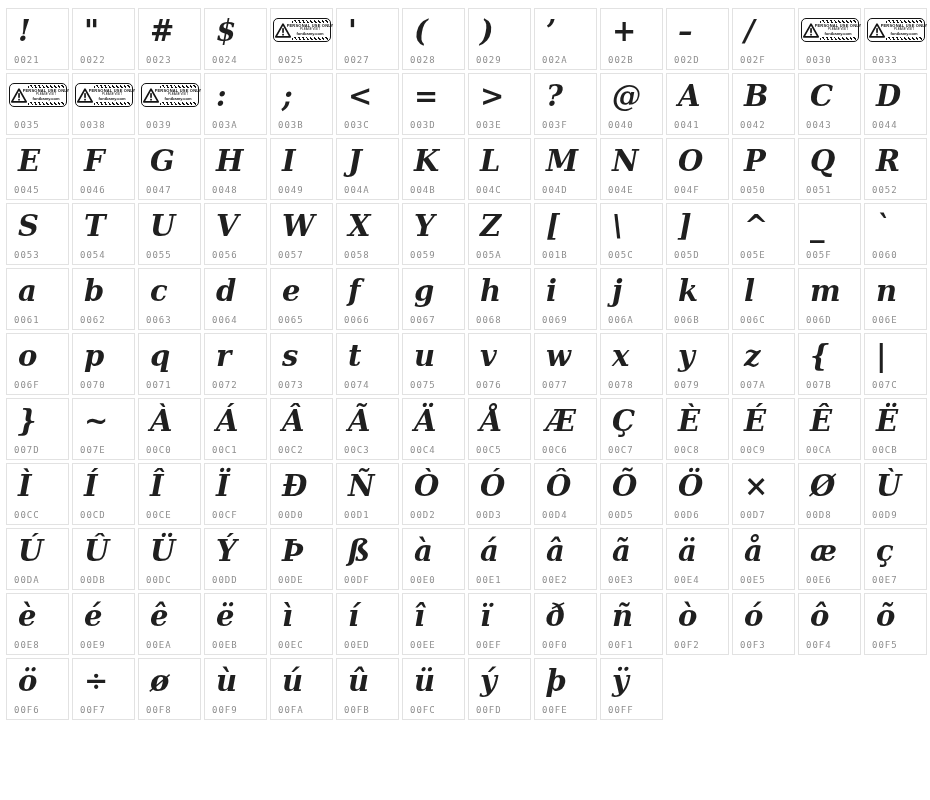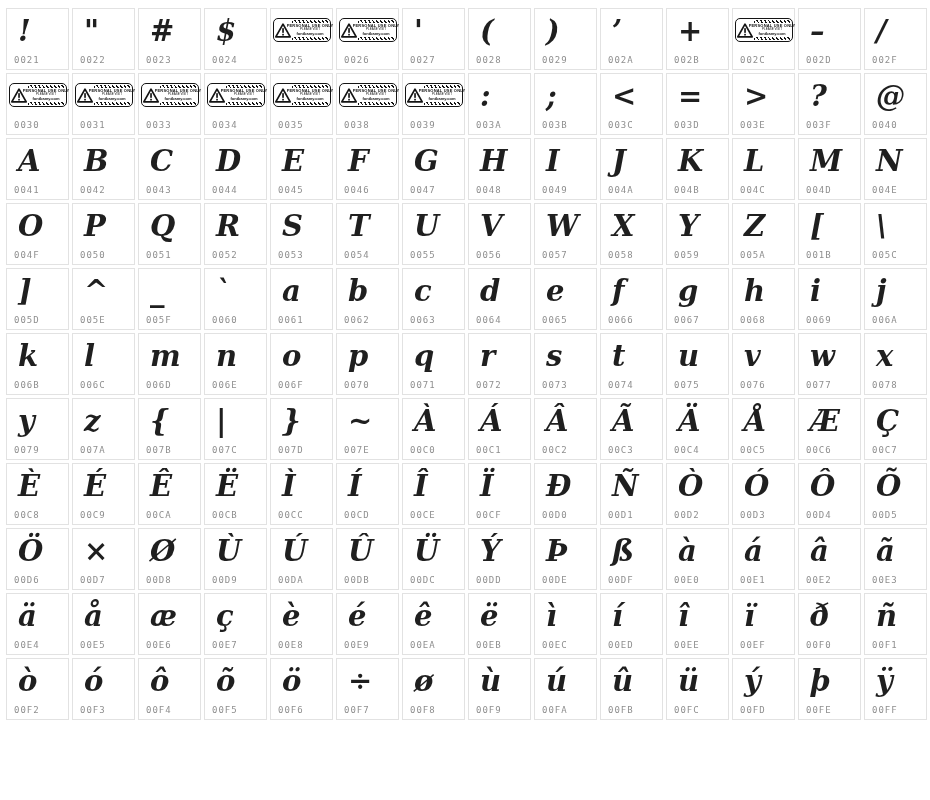--- a/index.html
+++ b/index.html
@@ -122,189 +122,125 @@
     <span class="warn-text">
       <span class="warn-line-1">PERSONAL USE ONLY</span>
       <span class="warn-line-2">PLEASE VISIT</span>
       <span class="warn-line-3">fontbamy.com</span>
     </span>
   </div>
 
     <span class="codepoint">0025</span>
   </div>
     <div class="glyph-cell">
+    <span class="glyph">'</span>
+    <span class="codepoint">0027</span>
+  </div>
+    <div class="glyph-cell">
+    <span class="glyph">(</span>
+    <span class="codepoint">0028</span>
+  </div>
+    <div class="glyph-cell">
+    <span class="glyph">)</span>
+    <span class="codepoint">0029</span>
+  </div>
+    <div class="glyph-cell">
+    <span class="glyph">’</span>
+    <span class="codepoint">002A</span>
+  </div>
+    <div class="glyph-cell">
+    <span class="glyph">+</span>
+    <span class="codepoint">002B</span>
+  </div>
+    <div class="glyph-cell">
+    <span class="glyph">–</span>
+    <span class="codepoint">002D</span>
+  </div>
+    <div class="glyph-cell">
+    <span class="glyph">/</span>
+    <span class="codepoint">002F</span>
+  </div>
+    <div class="glyph-cell">
       <div class="warn-badge">
     <svg class="warn-tri" width="16" height="15" viewBox="0 0 24 22" aria-hidden="true">
       <path d="M12 1.5 L22.8 20.5 L1.2 20.5 Z" fill="none" stroke="#141414" stroke-width="2.6" stroke-linejoin="round"></path>
       <rect x="10.8" y="7.5" width="2.5" height="7" fill="#141414"></rect>
       <rect x="10.8" y="16" width="2.5" height="2.5" fill="#141414"></rect>
     </svg>
     <span class="warn-text">
       <span class="warn-line-1">PERSONAL USE ONLY</span>
       <span class="warn-line-2">PLEASE VISIT</span>
       <span class="warn-line-3">fontbamy.com</span>
     </span>
   </div>
 
-    <span class="codepoint">0026</span>
-  </div>
-    <div class="glyph-cell">
-    <span class="glyph">'</span>
-    <span class="codepoint">0027</span>
-  </div>
-    <div class="glyph-cell">
-    <span class="glyph">(</span>
-    <span class="codepoint">0028</span>
-  </div>
-    <div class="glyph-cell">
-    <span class="glyph">)</span>
-    <span class="codepoint">0029</span>
-  </div>
-    <div class="glyph-cell">
-    <span class="glyph">’</span>
-    <span class="codepoint">002A</span>
-  </div>
-    <div class="glyph-cell">
-    <span class="glyph">+</span>
-    <span class="codepoint">002B</span>
+    <span class="codepoint">0030</span>
   </div>
     <div class="glyph-cell">
       <div class="warn-badge">
     <svg class="warn-tri" width="16" height="15" viewBox="0 0 24 22" aria-hidden="true">
       <path d="M12 1.5 L22.8 20.5 L1.2 20.5 Z" fill="none" stroke="#141414" stroke-width="2.6" stroke-linejoin="round"></path>
       <rect x="10.8" y="7.5" width="2.5" height="7" fill="#141414"></rect>
       <rect x="10.8" y="16" width="2.5" height="2.5" fill="#141414"></rect>
     </svg>
     <span class="warn-text">
       <span class="warn-line-1">PERSONAL USE ONLY</span>
       <span class="warn-line-2">PLEASE VISIT</span>
       <span class="warn-line-3">fontbamy.com</span>
     </span>
   </div>
 
-    <span class="codepoint">002C</span>
-  </div>
-    <div class="glyph-cell">
-    <span class="glyph">–</span>
-    <span class="codepoint">002D</span>
-  </div>
-    <div class="glyph-cell">
-    <span class="glyph">/</span>
-    <span class="codepoint">002F</span>
+    <span class="codepoint">0033</span>
   </div>
     <div class="glyph-cell">
       <div class="warn-badge">
     <svg class="warn-tri" width="16" height="15" viewBox="0 0 24 22" aria-hidden="true">
       <path d="M12 1.5 L22.8 20.5 L1.2 20.5 Z" fill="none" stroke="#141414" stroke-width="2.6" stroke-linejoin="round"></path>
       <rect x="10.8" y="7.5" width="2.5" height="7" fill="#141414"></rect>
       <rect x="10.8" y="16" width="2.5" height="2.5" fill="#141414"></rect>
     </svg>
     <span class="warn-text">
       <span class="warn-line-1">PERSONAL USE ONLY</span>
       <span class="warn-line-2">PLEASE VISIT</span>
       <span class="warn-line-3">fontbamy.com</span>
     </span>
   </div>
 
-    <span class="codepoint">0030</span>
+    <span class="codepoint">0035</span>
   </div>
     <div class="glyph-cell">
       <div class="warn-badge">
     <svg class="warn-tri" width="16" height="15" viewBox="0 0 24 22" aria-hidden="true">
       <path d="M12 1.5 L22.8 20.5 L1.2 20.5 Z" fill="none" stroke="#141414" stroke-width="2.6" stroke-linejoin="round"></path>
       <rect x="10.8" y="7.5" width="2.5" height="7" fill="#141414"></rect>
       <rect x="10.8" y="16" width="2.5" height="2.5" fill="#141414"></rect>
     </svg>
     <span class="warn-text">
       <span class="warn-line-1">PERSONAL USE ONLY</span>
       <span class="warn-line-2">PLEASE VISIT</span>
       <span class="warn-line-3">fontbamy.com</span>
     </span>
   </div>
 
-    <span class="codepoint">0031</span>
+    <span class="codepoint">0038</span>
   </div>
     <div class="glyph-cell">
       <div class="warn-badge">
     <svg class="warn-tri" width="16" height="15" viewBox="0 0 24 22" aria-hidden="true">
       <path d="M12 1.5 L22.8 20.5 L1.2 20.5 Z" fill="none" stroke="#141414" stroke-width="2.6" stroke-linejoin="round"></path>
       <rect x="10.8" y="7.5" width="2.5" height="7" fill="#141414"></rect>
       <rect x="10.8" y="16" width="2.5" height="2.5" fill="#141414"></rect>
     </svg>
     <span class="warn-text">
       <span class="warn-line-1">PERSONAL USE ONLY</span>
       <span class="warn-line-2">PLEASE VISIT</span>
       <span class="warn-line-3">fontbamy.com</span>
     </span>
   </div>
 
-    <span class="codepoint">0033</span>
-  </div>
-    <div class="glyph-cell">
-      <div class="warn-badge">
-    <svg class="warn-tri" width="16" height="15" viewBox="0 0 24 22" aria-hidden="true">
-      <path d="M12 1.5 L22.8 20.5 L1.2 20.5 Z" fill="none" stroke="#141414" stroke-width="2.6" stroke-linejoin="round"></path>
-      <rect x="10.8" y="7.5" width="2.5" height="7" fill="#141414"></rect>
-      <rect x="10.8" y="16" width="2.5" height="2.5" fill="#141414"></rect>
-    </svg>
-    <span class="warn-text">
-      <span class="warn-line-1">PERSONAL USE ONLY</span>
-      <span class="warn-line-2">PLEASE VISIT</span>
-      <span class="warn-line-3">fontbamy.com</span>
-    </span>
-  </div>
-
-    <span class="codepoint">0034</span>
-  </div>
-    <div class="glyph-cell">
-      <div class="warn-badge">
-    <svg class="warn-tri" width="16" height="15" viewBox="0 0 24 22" aria-hidden="true">
-      <path d="M12 1.5 L22.8 20.5 L1.2 20.5 Z" fill="none" stroke="#141414" stroke-width="2.6" stroke-linejoin="round"></path>
-      <rect x="10.8" y="7.5" width="2.5" height="7" fill="#141414"></rect>
-      <rect x="10.8" y="16" width="2.5" height="2.5" fill="#141414"></rect>
-    </svg>
-    <span class="warn-text">
-      <span class="warn-line-1">PERSONAL USE ONLY</span>
-      <span class="warn-line-2">PLEASE VISIT</span>
-      <span class="warn-line-3">fontbamy.com</span>
-    </span>
-  </div>
-
-    <span class="codepoint">0035</span>
-  </div>
-    <div class="glyph-cell">
-      <div class="warn-badge">
-    <svg class="warn-tri" width="16" height="15" viewBox="0 0 24 22" aria-hidden="true">
-      <path d="M12 1.5 L22.8 20.5 L1.2 20.5 Z" fill="none" stroke="#141414" stroke-width="2.6" stroke-linejoin="round"></path>
-      <rect x="10.8" y="7.5" width="2.5" height="7" fill="#141414"></rect>
-      <rect x="10.8" y="16" width="2.5" height="2.5" fill="#141414"></rect>
-    </svg>
-    <span class="warn-text">
-      <span class="warn-line-1">PERSONAL USE ONLY</span>
-      <span class="warn-line-2">PLEASE VISIT</span>
-      <span class="warn-line-3">fontbamy.com</span>
-    </span>
-  </div>
-
-    <span class="codepoint">0038</span>
-  </div>
-    <div class="glyph-cell">
-      <div class="warn-badge">
-    <svg class="warn-tri" width="16" height="15" viewBox="0 0 24 22" aria-hidden="true">
-      <path d="M12 1.5 L22.8 20.5 L1.2 20.5 Z" fill="none" stroke="#141414" stroke-width="2.6" stroke-linejoin="round"></path>
-      <rect x="10.8" y="7.5" width="2.5" height="7" fill="#141414"></rect>
-      <rect x="10.8" y="16" width="2.5" height="2.5" fill="#141414"></rect>
-    </svg>
-    <span class="warn-text">
-      <span class="warn-line-1">PERSONAL USE ONLY</span>
-      <span class="warn-line-2">PLEASE VISIT</span>
-      <span class="warn-line-3">fontbamy.com</span>
-    </span>
-  </div>
-
     <span class="codepoint">0039</span>
   </div>
     <div class="glyph-cell">
     <span class="glyph">:</span>
     <span class="codepoint">003A</span>
   </div>
     <div class="glyph-cell">
     <span class="glyph">;</span>
     <span class="codepoint">003B</span>
   </div>

